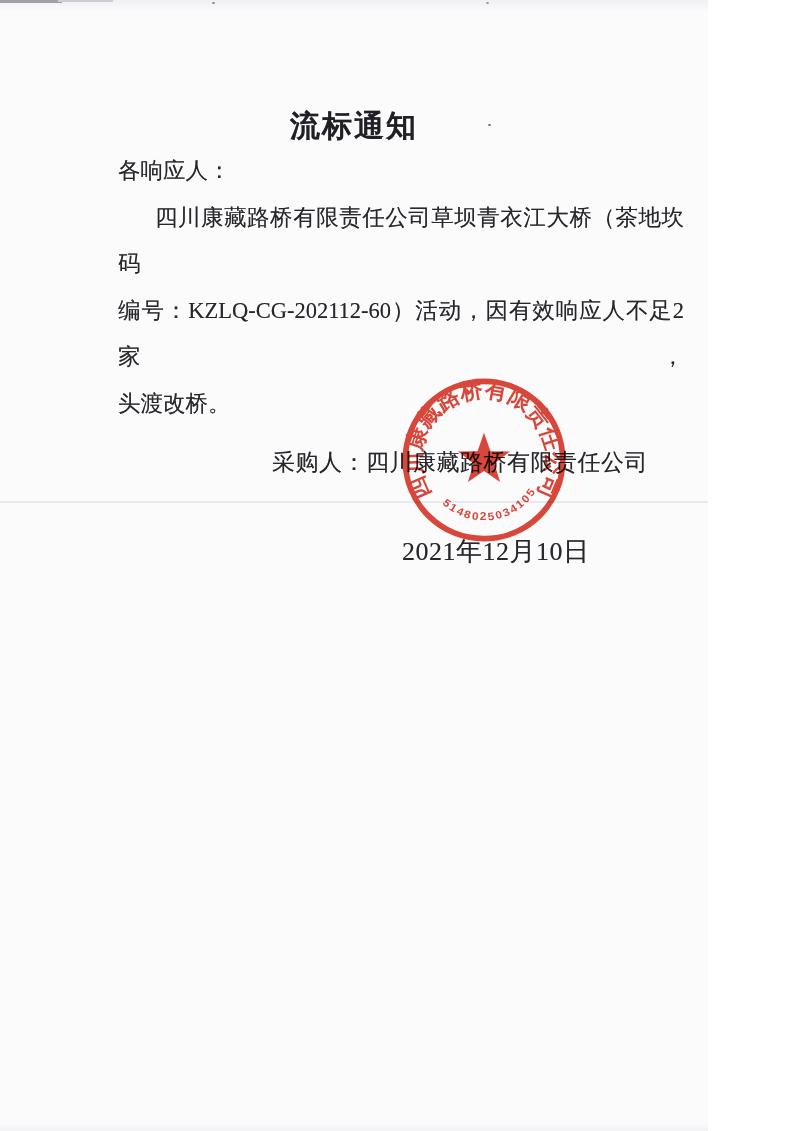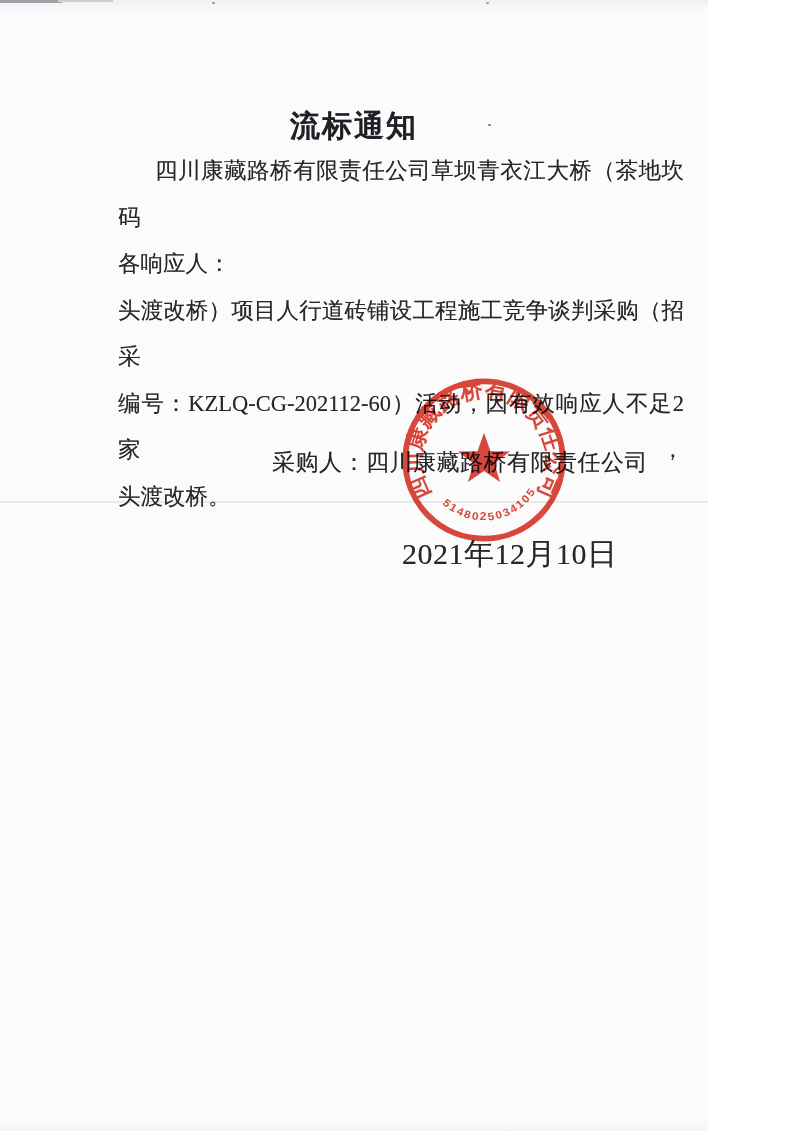--- a/index.html
+++ b/index.html
@@ -67,21 +67,21 @@
     left: 272px; top: 447px;
     font-size: 23px;
     letter-spacing: 0.5px;
     color: var(--ink);
     text-shadow: 0 0 0.4px rgba(38,38,43,0.45);
     z-index: 1;
   }
   .date-line {
     position: absolute;
     left: 402px; top: 534px;
-    font-size: 30px;
+    font-size: 26px;
     letter-spacing: 0.5px;
     color: var(--ink);
     text-shadow: 0 0 0.4px rgba(38,38,43,0.45);
     z-index: 1;
   }
 
   .seal {
     position: absolute;
     left: 402px; top: 378px;
     width: 164px; height: 164px;
@@ -114,23 +114,22 @@
   <div class="artifact edge-line-1"></div>
   <div class="artifact edge-line-2"></div>
   <div class="artifact speck-a"></div>
   <div class="artifact speck-b"></div>
   <div class="artifact speck-c"></div>
   <div class="artifact scan-line"></div>
 
   <h1 class="doc-title">流标通知</h1>
 
   <div class="body-block">
+    <div class="body-line salutation" style="text-align:left;text-align-last:left;">各响应人：</div>
     <div class="body-line indent">四川康藏路桥有限责任公司草坝青衣江大桥（茶地坎码</div>
-    <div class="body-line salutation" style="text-align:left;text-align-last:left;">各响应人：</div>
-    <div class="body-line">头渡改桥）项目人行道砖铺设工程施工竞争谈判采购（招采</div>
     <div class="body-line">编号：KZLQ-CG-202112-60）活动，因有效响应人不足2家，</div>
     <div class="body-line last-line">头渡改桥。</div>
   </div>
 
   <div class="signature-line">采购人：四川康藏路桥有限责任公司</div>
   <div class="date-line">2021年12月10日</div>
 
   <svg class="seal" viewBox="0 0 198 198" aria-hidden="true">
     <circle class="seal-ring-stroke" cx="99" cy="99" r="95"></circle>
     <polygon class="seal-star" points="99,66 106.8,88.3 130.4,88.8 111.6,103.1 118.4,125.7 99,112.2 79.6,125.7 86.4,103.1 67.6,88.8 91.2,88.3"></polygon>

